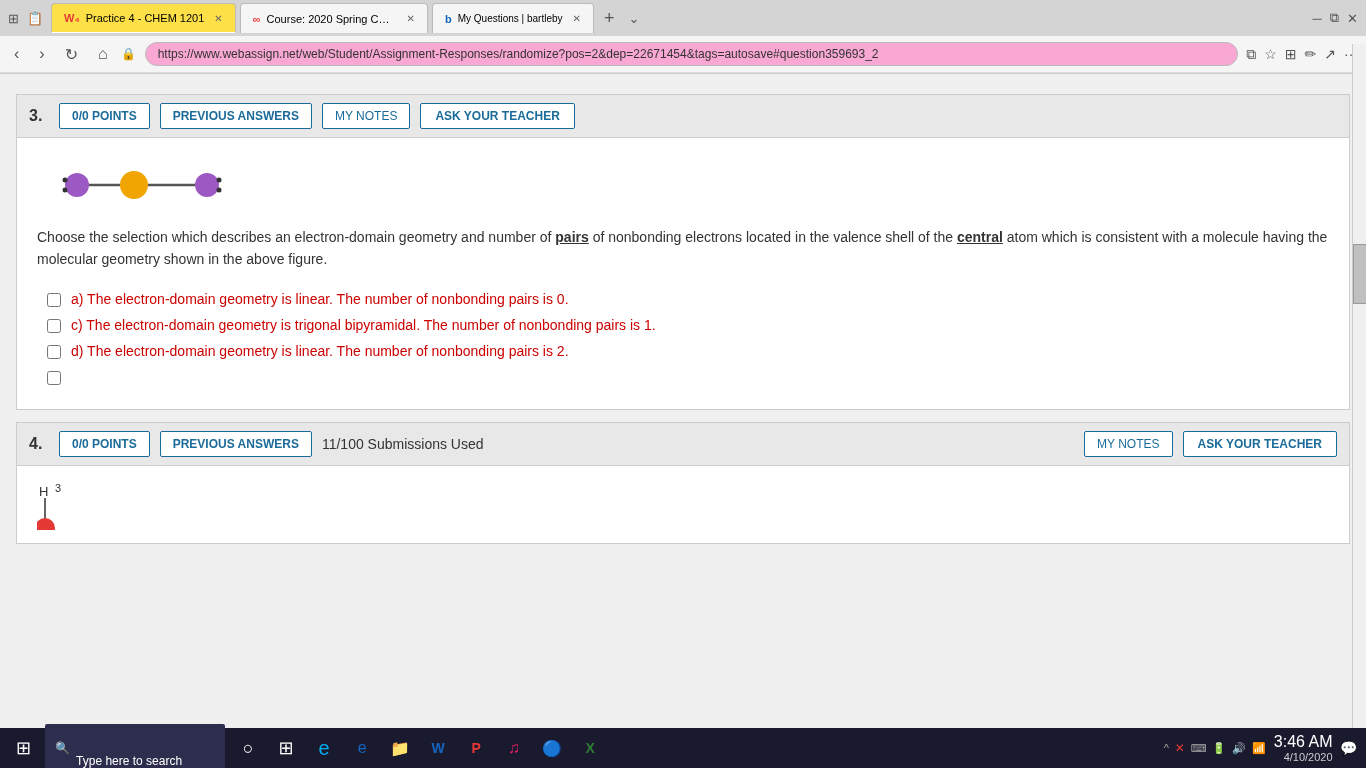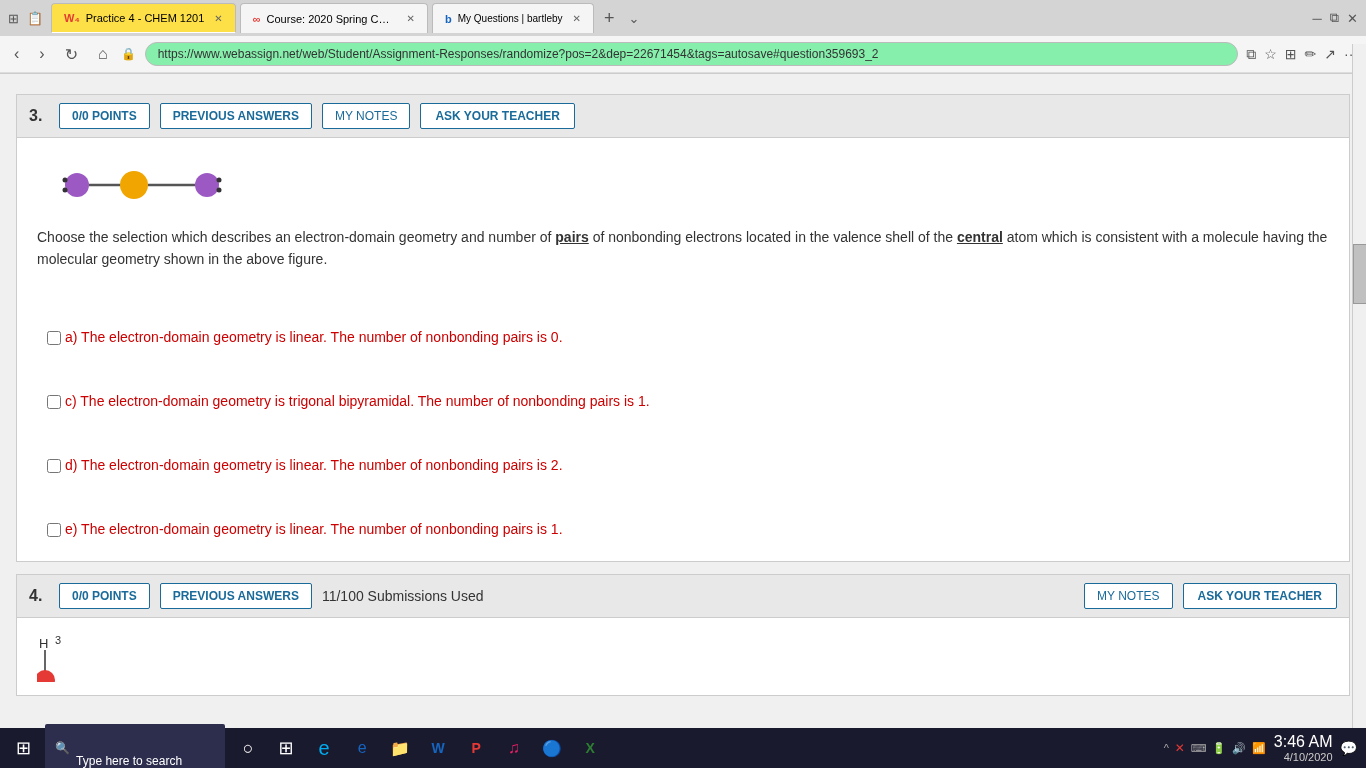--- a/index.html
+++ b/index.html
@@ -8,32 +8,32 @@
     
     .browser-chrome { background: #e8e8e8; border-bottom: 1px solid #ccc; }
     .tab-bar { display: flex; align-items: center; background: #d4d4d4; height: 36px; padding: 0 8px; gap: 4px; }
     .tab { display: flex; align-items: center; background: #f5f5f5; border: 1px solid #bbb; border-bottom: none; border-radius: 4px 4px 0 0; padding: 0 12px; height: 30px; font-size: 12px; max-width: 200px; gap: 6px; }
     .tab.active { background: #fde047; border-bottom: 1px solid white; z-index: 1; }
     .tab-close { font-size: 10px; color: #666; cursor: pointer; margin-left: 4px; }
     .tab-new { background: none; border: none; font-size: 18px; color: #555; cursor: pointer; padding: 0 6px; }
     .nav-bar { display: flex; align-items: center; background: #f5f5f5; padding: 6px 8px; gap: 8px; border-bottom: 1px solid #ddd; }
     .nav-btn { background: none; border: none; font-size: 16px; color: #555; cursor: pointer; padding: 2px 6px; }
     .nav-btn:disabled { color: #aaa; }
-    .address-bar { flex: 1; border: 1px solid #bbb; border-radius: 20px; padding: 4px 12px; font-size: 12px; background: #86efac; color: #333; }
+    .address-bar { flex: 1; border: 1px solid #bbb; border-radius: 20px; padding: 4px 12px; font-size: 12px; background: #f9a8d4; color: #333; }
     .nav-icons { display: flex; gap: 8px; color: #555; }
     .nav-icon { font-size: 14px; cursor: pointer; }
     .btn-outline { border: 1px solid #1a6b9a; color: #1a6b9a; background: white; padding: 5px 12px; font-size: 12px; font-weight: bold; cursor: pointer; border-radius: 2px; }
     .btn-notes { border: 1px solid #1a6b9a; color: #1a6b9a; background: white; padding: 5px 12px; font-size: 12px; cursor: pointer; border-radius: 2px; }
     .btn-ask { border: 1px solid #1a6b9a; color: #1a6b9a; background: white; padding: 5px 14px; font-size: 12px; font-weight: bold; cursor: pointer; border-radius: 2px; }
     .underline { text-decoration: underline; }
     .bold-underline { font-weight: bold; text-decoration: underline; text-align: center; }
     
     
     .answer-choices { display: flex; flex-direction: column; gap: 10px; padding-left: 10px; }
-    .answer-choice { display: flex; align-items: flex-start; gap: 4px; color: #c00; font-size: 14px; margin-top: 38px; }
+    .answer-choice { display: flex; align-items: flex-start; gap: 10px; color: #c00; font-size: 14px; }
     .answer-choice input[type="checkbox"] { margin-top: 2px; width: 14px; height: 14px; flex-shrink: 0; }
     .choice-label { color: #c00; }
 
     
     .taskbar { position: fixed; bottom: 0; left: 0; right: 0; height: 40px; background: #1a1a2e; display: flex; align-items: center; justify-content: space-between; padding: 0 8px; }
     .taskbar-left { display: flex; align-items: center; gap: 6px; }
     .start-btn { background: #1a1a2e; border: none; color: white; font-size: 18px; cursor: pointer; padding: 4px 8px; }
     .search-bar { background: #2d2d4e; border: none; color: white; padding: 4px 10px; font-size: 12px; border-radius: 2px; width: 180px; display: flex; align-items: center; gap: 6px; }
     .search-icon { color: #aaa; font-size: 12px; }
     .taskbar-apps { display: flex; align-items: center; gap: 4px; }
@@ -156,21 +156,20 @@
             <div class="answer-choice">
               <input type="checkbox" style="">
               <label class="choice-label">c) The electron-domain geometry is trigonal bipyramidal. The number of nonbonding pairs is 1.</label>
             </div>
             <div class="answer-choice">
               <input type="checkbox" style="">
               <label class="choice-label">d) The electron-domain geometry is linear. The number of nonbonding pairs is 2.</label>
             </div>
             <div class="answer-choice">
               <input type="checkbox" style="">
-              <label class="choice-label">e) The electron-domain geometry is linear. The number of nonbonding pairs is 1.</label>
             </div>
           </div>
         </div>
       </div>
 
       <div style="margin: 0 16px 12px 16px; border: 1px solid #ccc; background: white;">
 
         <div style="display:flex; align-items:center; background:#e8e8e8; padding: 8px 12px; gap:10px; border-bottom: 1px solid #ccc;">
           <span style="font-weight:bold; font-size:16px; color:#333; min-width:20px;">4.</span>
           <button class="btn-outline">0/0 POINTS</button>

